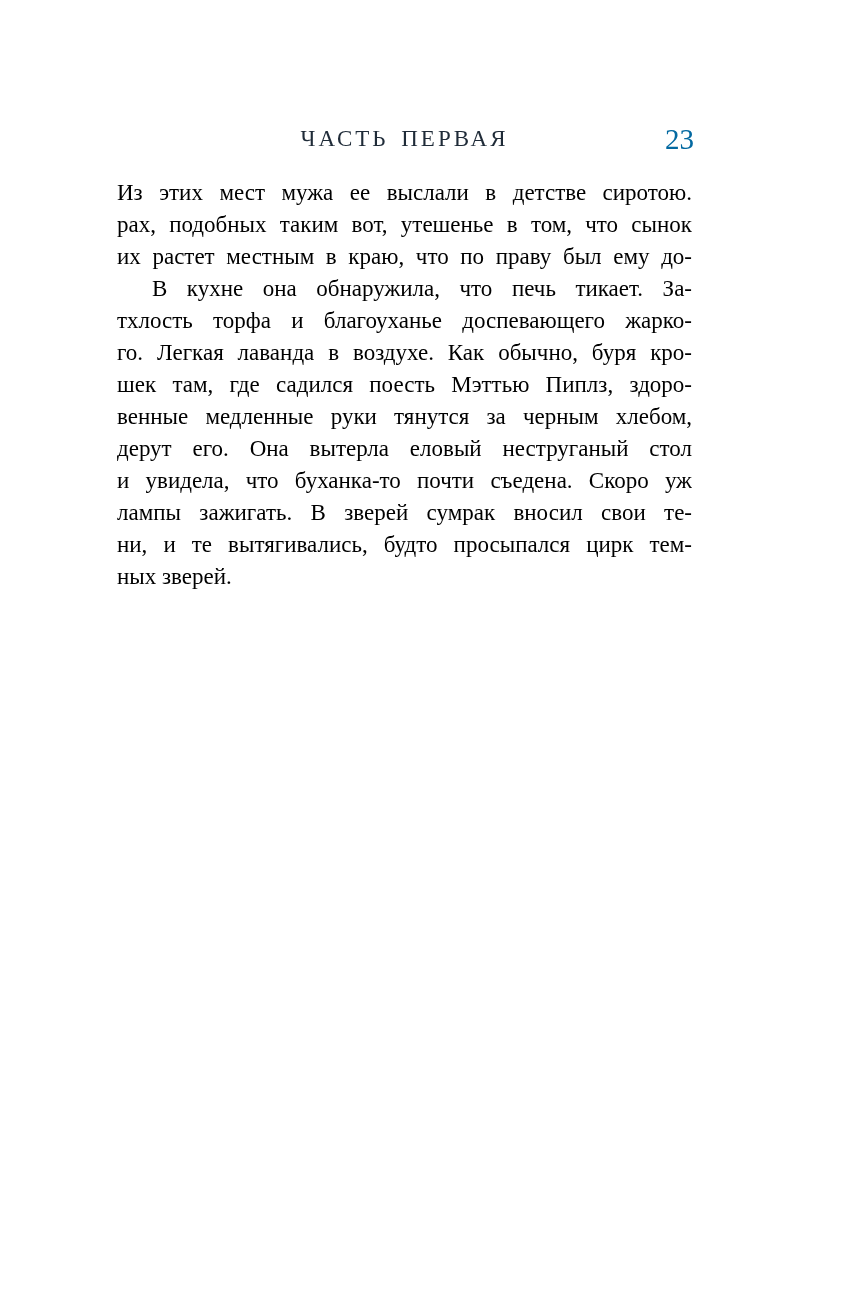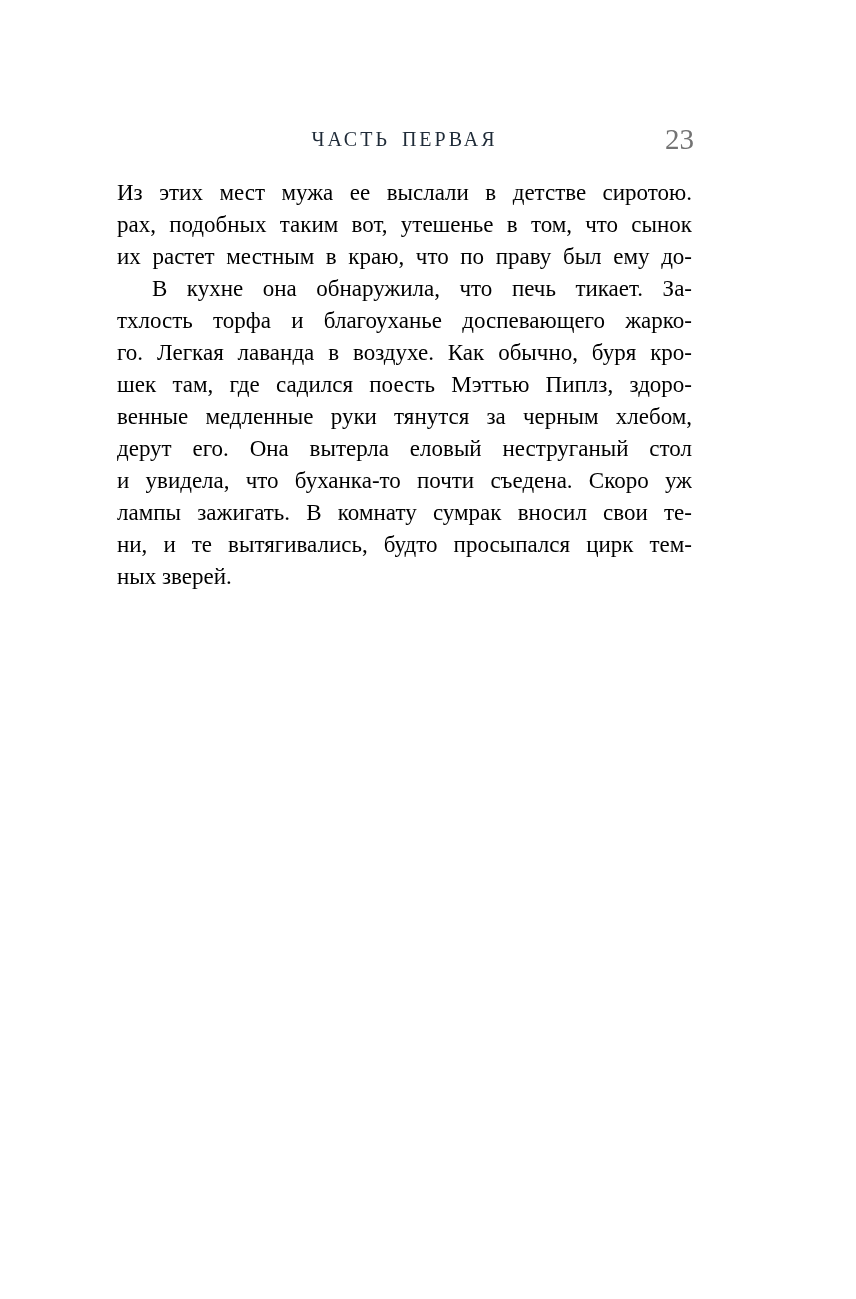--- a/index.html
+++ b/index.html
@@ -21,33 +21,33 @@
     top: 124px;
     width: 575px;
     height: 28px;
   }
   .running-head {
     position: absolute;
     left: 0;
     right: 0;
     bottom: 0;
     text-align: center;
-    font-size: 20px;
+    font-size: 23px;
     letter-spacing: 3px;
     word-spacing: 4px;
     line-height: 26px;
     color: #1f2b38;
   }
   .folio {
     position: absolute;
     right: -2px;
     bottom: -2px;
     font-size: 29px;
     line-height: 29px;
-    color: #737373;
+    color: #0369a1;
   }
   .body-text {
     position: absolute;
     left: 117px;
     top: 177px;
     width: 575px;
     font-size: 23px;
     line-height: 32px;
     color: #000000;
   }
@@ -79,18 +79,18 @@
         <div class="line">их растет местным в краю, что по праву был ему до-</div>
       </div>
       <div class="paragraph">
         <div class="line indent">В кухне она обнаружила, что печь тикает. За-</div>
         <div class="line">тхлость торфа и благоуханье доспевающего жарко-</div>
         <div class="line">го. Легкая лаванда в воздухе. Как обычно, буря кро-</div>
         <div class="line">шек там, где садился поесть Мэттью Пиплз, здоро-</div>
         <div class="line">венные медленные руки тянутся за черным хлебом,</div>
         <div class="line">дерут его. Она вытерла еловый неструганый стол</div>
         <div class="line">и увидела, что буханка-то почти съедена. Скоро уж</div>
-        <div class="line">лампы зажигать. В комнату сумрак вносил свои те-</div>
+        <div class="line">лампы зажигать. В зверей сумрак вносил свои те-</div>
         <div class="line">ни, и те вытягивались, будто просыпался цирк тем-</div>
         <div class="line last">ных зверей.</div>
       </div>
     </div>
 </div>
 
 </body></html>

